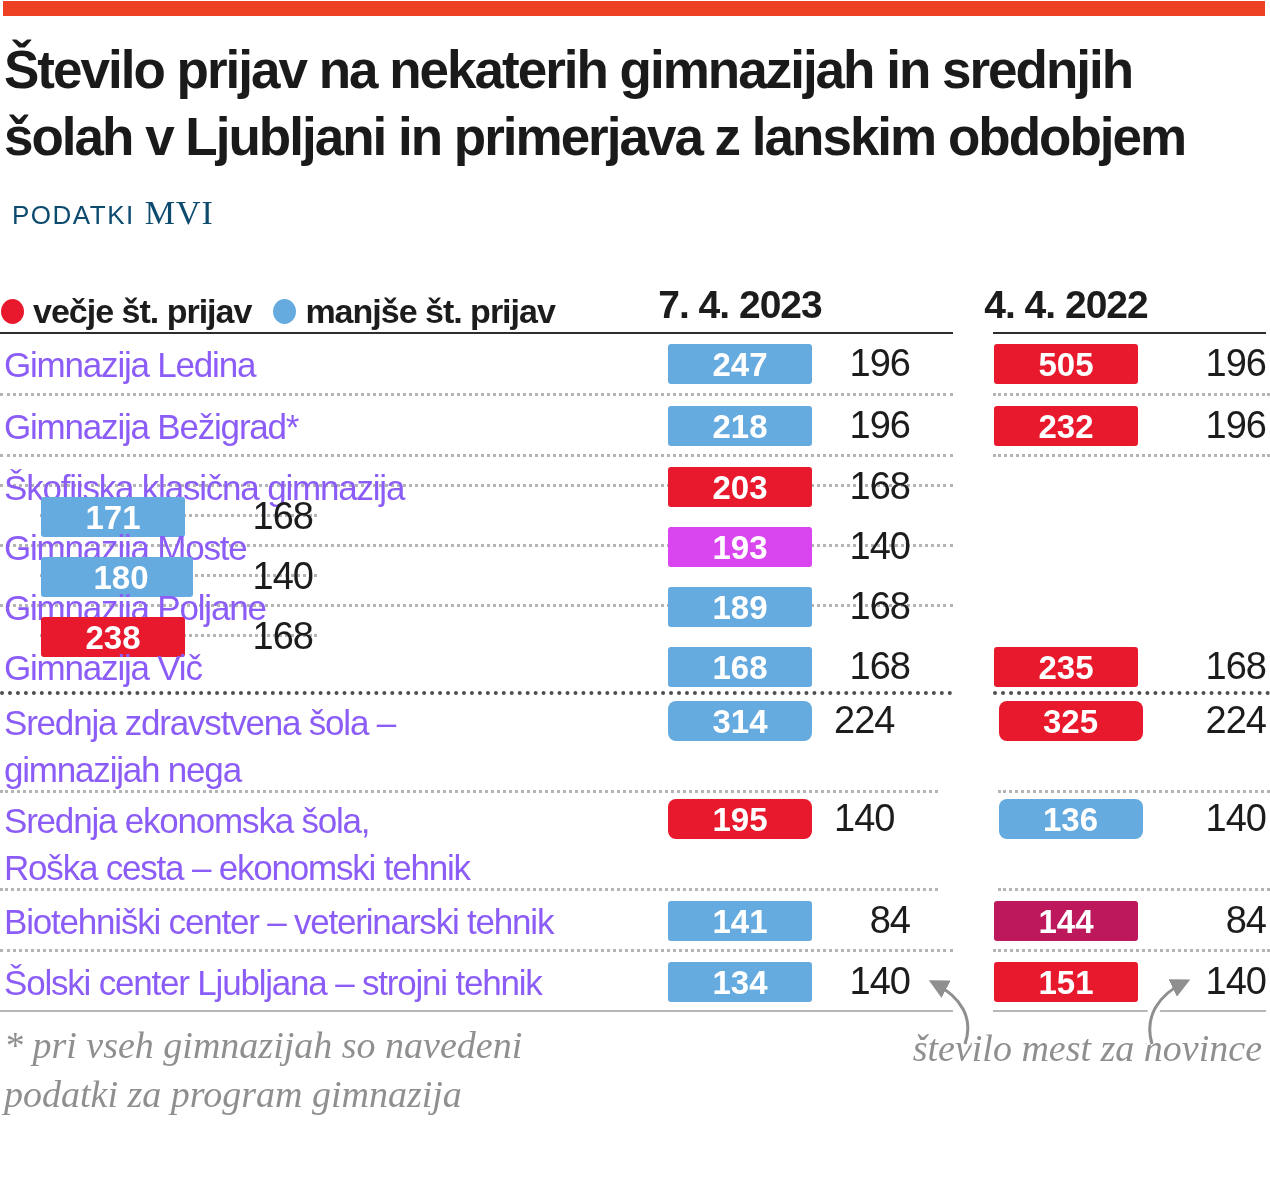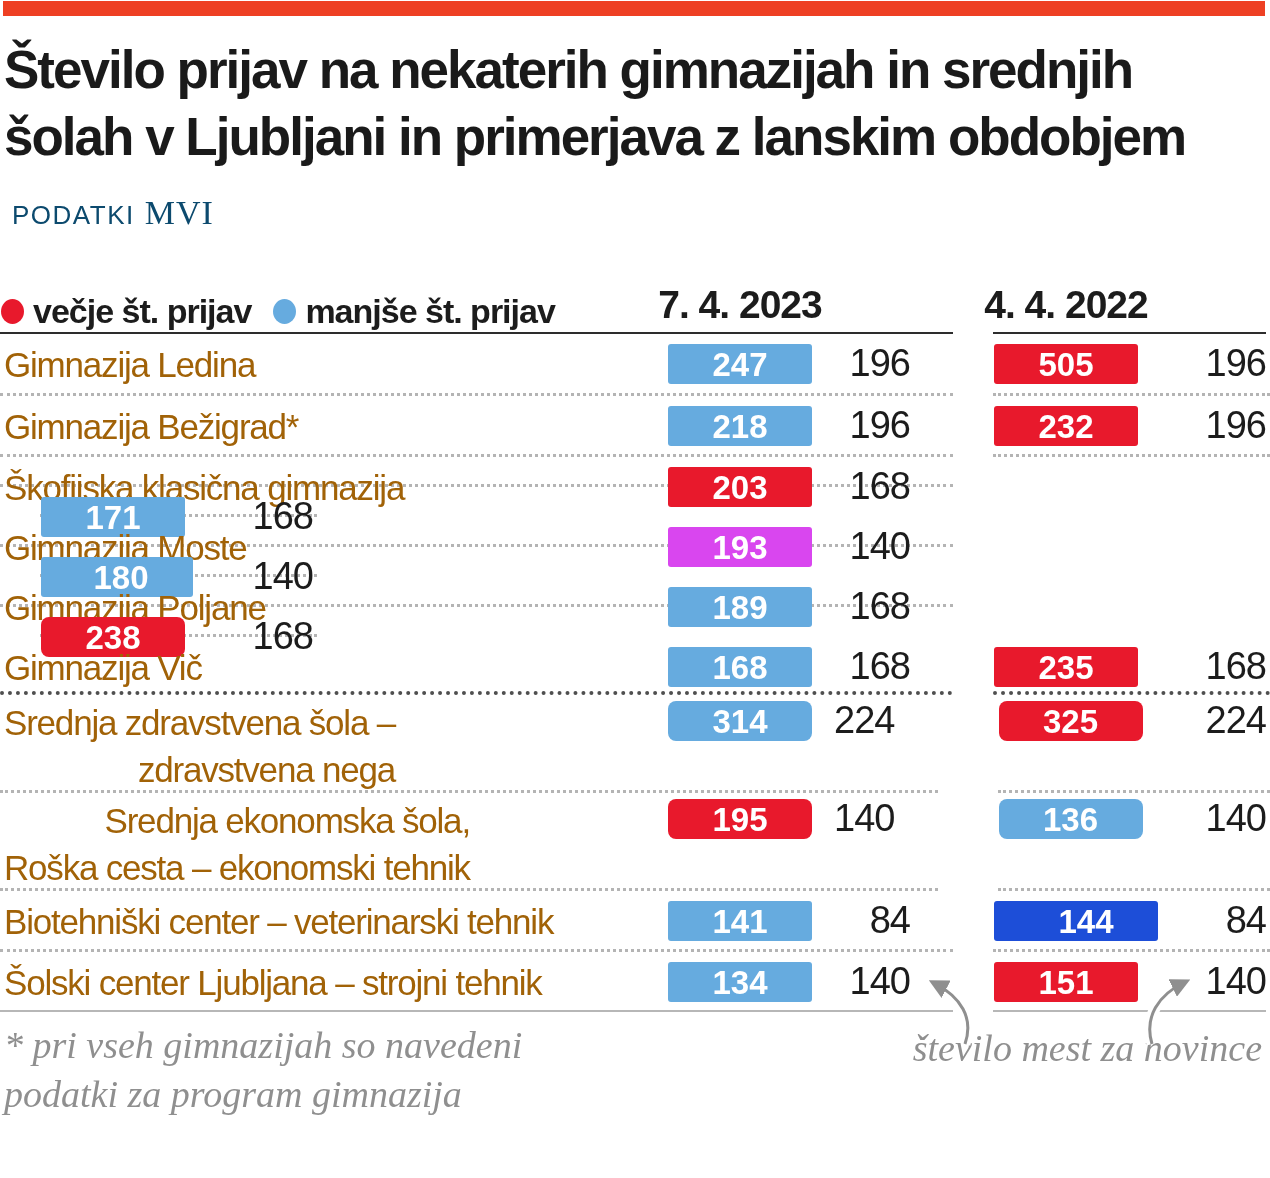--- a/index.html
+++ b/index.html
@@ -31,21 +31,21 @@
   #head-rule-l{left:0;top:332px;width:953px;}
   #head-rule-r{left:993px;top:332px;width:273px;}
   
   #table{left:0;top:334px;width:1270px;}
   .row{position:relative;display:flex;width:1270px;}
   .cell-left{position:relative;width:953px;height:100%;box-sizing:border-box;}
   .cell-right{position:relative;width:277px;height:100%;margin-left:40px;box-sizing:border-box;}
   .row.sep-light .cell-left,.row.sep-light .cell-right{border-bottom:3px dotted #b4b4b4;}
   .row.sep-bold  .cell-left,.row.sep-bold  .cell-right{border-bottom:4px dotted #4f4f4f;}
   .h62{height:62px;} .h61{height:61px;} .h60{height:60px;flex-direction:column;} .h58{height:58px;} .h98{height:98px;gap:20px;}
-  .school{position:absolute;left:4px;top:8px;font-size:35px;letter-spacing:-1.2px;line-height:45px;color:#a16207;text-align:right;}
+  .school{position:absolute;left:4px;top:8px;font-size:35px;letter-spacing:-1.2px;line-height:45px;color:#8b5cf6;}
   .row.dbl .school{top:4px;line-height:47px;}
   .school span{display:block;}
   .badge{position:absolute;width:144px;height:40px;border-radius:3px;color:#ffffff;
          font-size:33px;font-weight:700;text-align:center;line-height:41px;top:10px;}
   .row.dbl .badge{top:6px;border-radius:8px;}
   .cell-left .badge{left:668px;}
   .cell-right .badge{left:1px;}
   .seats{position:absolute;top:8px;font-size:38px;letter-spacing:-1px;line-height:42px;
          text-align:right;color:#1c1c1c;}
   .row.dbl .seats{top:4px;}
@@ -154,21 +154,21 @@
 
     <div class="row h60 sep-light">
       <div class="cell-left">
         <div class="school">
             <span>Gimnazija Poljane</span>
           </div>
         <div class="badge" style="background: rgb(102, 171, 223);">189</div>
         <div class="seats">168</div>
       </div>
       <div class="cell-right">
-        <div class="badge" style="background: rgb(232, 25, 44); border-radius: 8px;">238</div>
+        <div class="badge" style="background: rgb(232, 25, 44);">238</div>
         <div class="seats">168</div>
       </div>
     </div>
 
     <div class="row h58 sep-bold">
       <div class="cell-left">
         <div class="school">
             <span>Gimnazija Vič</span>
           </div>
         <div class="badge" style="background: rgb(102, 171, 223);">168</div>
@@ -177,21 +177,21 @@
       <div class="cell-right">
         <div class="badge" style="background: rgb(232, 25, 44);">235</div>
         <div class="seats">168</div>
       </div>
     </div>
 
     <div class="row h98 sep-light dbl">
       <div class="cell-left">
         <div class="school">
           <span>Srednja zdravstvena šola –</span>
-          <span>zdravstvena nega</span>
+          <span>gimnazijah nega</span>
         </div>
         <div class="badge" style="background: rgb(102, 171, 223);">314</div>
         <div class="seats">224</div>
       </div>
       <div class="cell-right">
         <div class="badge" style="background: rgb(232, 25, 44);">325</div>
         <div class="seats">224</div>
       </div>
     </div>
 
@@ -212,21 +212,21 @@
 
     <div class="row h61 sep-light">
       <div class="cell-left">
         <div class="school">
             <span>Biotehniški center – veterinarski tehnik</span>
           </div>
         <div class="badge" style="background: rgb(102, 171, 223);">141</div>
         <div class="seats">84</div>
       </div>
       <div class="cell-right">
-        <div class="badge" style="background: #1d4ed8; padding-left: 20px;">144</div>
+        <div class="badge" style="background: #be185d;">144</div>
         <div class="seats">84</div>
       </div>
     </div>
 
     <div class="row h58">
       <div class="cell-left">
         <div class="school">
             <span>Šolski center Ljubljana – strojni tehnik</span>
           </div>
         <div class="badge" style="background: rgb(102, 171, 223);">134</div>

